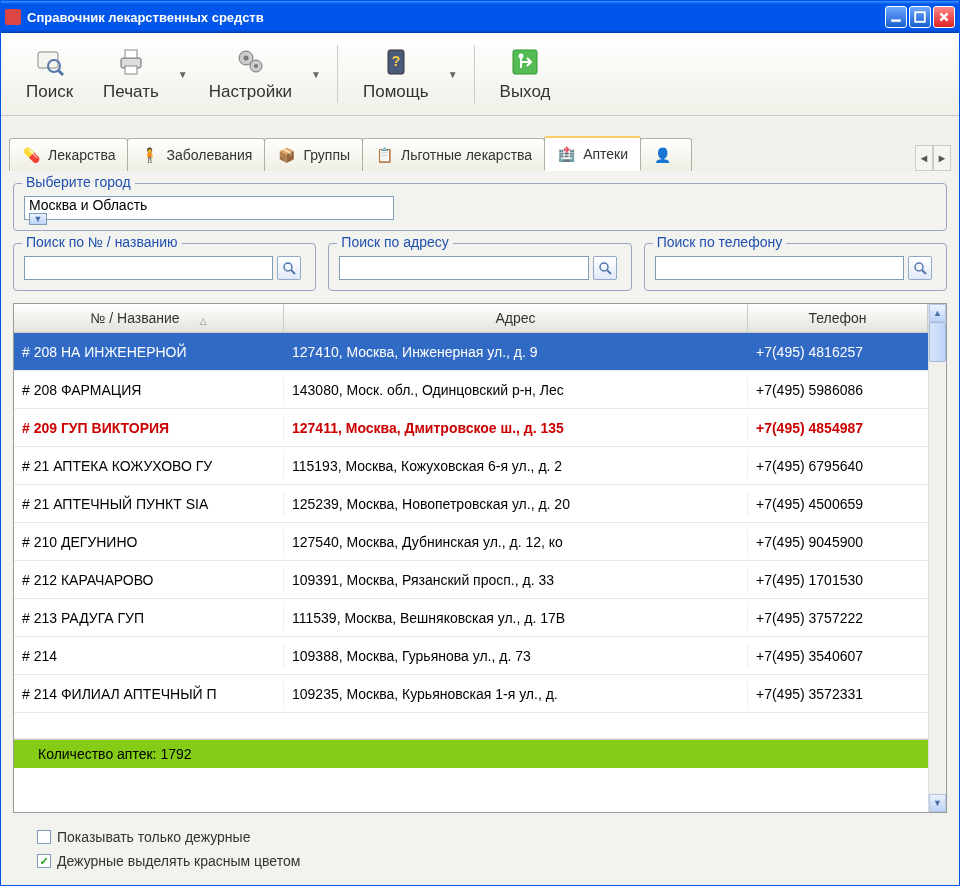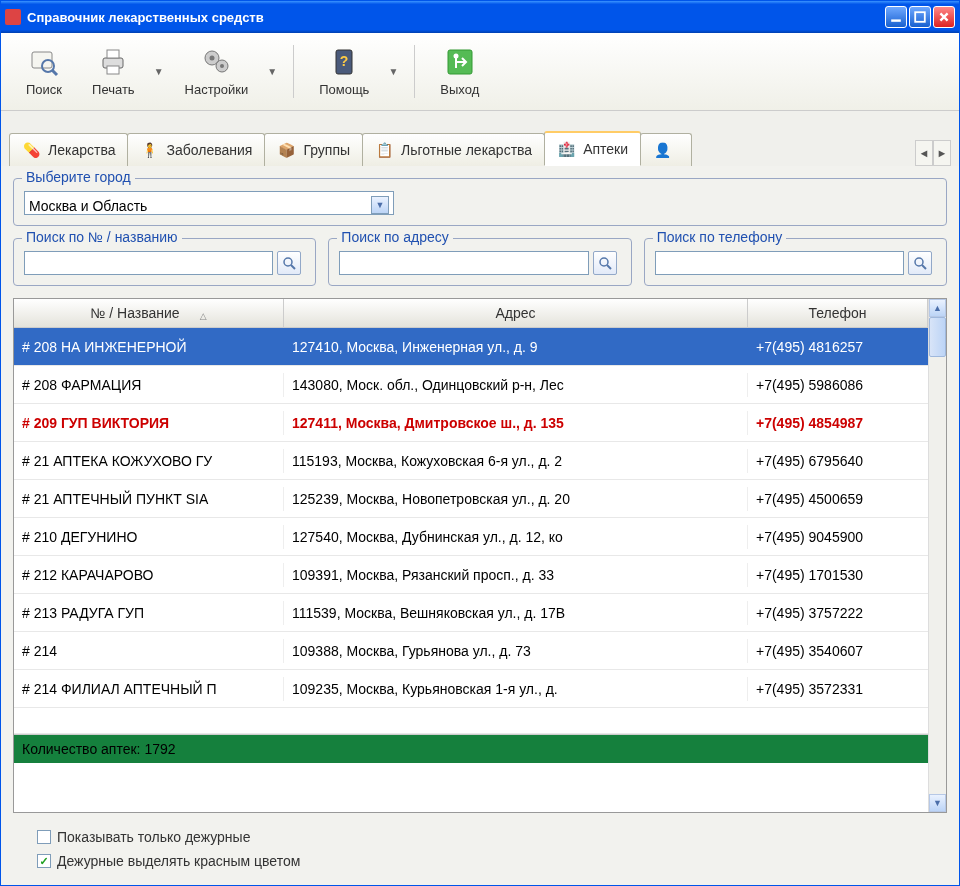--- a/index.html
+++ b/index.html
@@ -11,38 +11,38 @@
 .titlebar-icon { width: 16px; height: 16px; background: #d44; margin-right: 6px; border-radius: 2px; }
 .titlebar-text { flex: 1; font-weight: bold; font-size: 13px; }
 .titlebar-buttons { display: flex; gap: 2px; }
 .titlebtn { width: 22px; height: 22px; border: 1px solid #fff; border-radius: 3px; background: linear-gradient(to bottom, #6fa8ff, #1860d0); display: flex; align-items: center; justify-content: center; color: #fff; font-weight: bold; cursor: pointer; font-size: 12px; }
 .titlebtn.close { background: linear-gradient(to bottom, #f88, #d22); }
 .titlebtn svg { width: 12px; height: 12px; }
 
 .toolbar { background: linear-gradient(to bottom, #fff, #f0f0e8); border-bottom: 1px solid #ccc; padding: 8px 12px; display: flex; gap: 4px; }
 .toolbtn { display: flex; flex-direction: column; align-items: center; padding: 4px 12px; cursor: pointer; border: 1px solid transparent; border-radius: 2px; }
 .toolbtn-icon { width: 32px; height: 32px; margin-bottom: 4px; display: flex; align-items: center; justify-content: center; }
-.toolbtn-label { font-size: 13px; color: #333; }
+.toolbtn-label { font-size: 17px; color: #333; }
 .toolbtn-wrap { display: flex; align-items: center; }
 .dropdown-arrow { font-size: 10px; color: #666; margin-left: 2px; cursor: pointer; padding: 0 4px; }
 .tool-sep { width: 1px; background: #ccc; margin: 4px 8px; }
 
 .tabs { display: flex; padding: 20px 8px 0 8px; background: #f0f0ec; gap: 0; align-items: flex-end; }
 .tab { display: flex; align-items: center; padding: 6px 12px; border: 1px solid #b0b0a0; border-bottom: none; background: linear-gradient(to bottom, #fff, #efeee4); cursor: pointer; font-size: 14px; color: #333; border-radius: 3px 3px 0 0; margin-right: -1px; position: relative; }
 .tab.active { background: #fff; border-bottom: 1px solid #fff; z-index: 2; border-top: 2px solid #fc6; }
 .tab-icon { width: 20px; height: 20px; margin-right: 6px; border-radius: 3px; display: flex; align-items: center; justify-content: center; font-size: 14px; }
 .tab-scroll { margin-left: auto; display: flex; gap: 0; }
 .tab-scroll-btn { width: 18px; height: 26px; border: 1px solid #ccc; background: #f5f5f0; display: flex; align-items: center; justify-content: center; cursor: pointer; font-size: 11px; color: #555; }
 
 .content { flex: 1; padding: 12px; background: #f2f2ee; display: flex; flex-direction: column; gap: 12px; overflow: hidden; }
 
 .fieldset { border: 1px solid #9aa7c4; border-radius: 4px; padding: 12px 14px 10px 10px; position: relative; background: #f2f2ee; }
 .fieldset-legend { position: absolute; top: -10px; left: 8px; background: #f2f2ee; padding: 0 4px; color: #2050b0; font-size: 14px; }
 
-.select { width: 370px; height: 24px; border: 1px solid #7f9db9; background: #fff; display: flex; align-items: flex-end; padding: 0 4px; font-size: 14px; cursor: pointer; }
+.select { width: 370px; height: 24px; border: 1px solid #7f9db9; background: #fff; display: flex; align-items: flex-start; padding: 0 4px; font-size: 14px; cursor: pointer; flex-direction: column; }
 .select-text { flex: 1; }
 .select-btn { width: 18px; height: 18px; background: linear-gradient(to bottom, #eaf2ff, #bcd4f6); border: 1px solid #7f9db9; display: flex; align-items: center; justify-content: center; font-size: 9px; color: #4b6ea9; }
 
 .search-row { display: flex; gap: 12px; }
 .search-row .fieldset { flex: 1; }
 .search-inner { display: flex; align-items: center; gap: 4px; }
 .search-input { flex: 1; height: 24px; border: 1px solid #7f9db9; background: #fff; padding: 0 4px; font-size: 14px; }
 .search-btn { width: 24px; height: 24px; border: 1px solid #92a8c8; background: linear-gradient(to bottom, #fff, #e2eaf8); display: flex; align-items: center; justify-content: center; cursor: pointer; border-radius: 2px; }
 
 .table-container { border: 1px solid #999; background: #fff; flex: 1; display: flex; flex-direction: column; overflow: hidden; }
@@ -56,21 +56,21 @@
 .sort-ind { font-size: 9px; color: #888; }
 .table-body { }
 .tr { display: flex; border-bottom: 1px solid #e8e8e8; font-size: 14px; height: 38px; align-items: center; }
 .tr.selected { background: #316ac5; color: #fff; }
 .tr.red { color: #c00; font-weight: bold; }
 .td { padding: 4px 8px; white-space: nowrap; overflow: hidden; text-overflow: clip; }
 .td.c1 { width: 270px; border-right: 1px solid #eee; }
 .td.c2 { flex: 1; border-right: 1px solid #eee; }
 .td.c3 { width: 180px; }
 .tr.selected .td { border-right-color: #316ac5; }
-.table-footer { border-top: 1px solid #ccc; padding: 6px 8px; font-size: 14px; background: #15803d; }
+.table-footer { border-top: 1px solid #ccc; padding: 6px 24px; font-size: 14px; background: #84cc16; }
 .vscroll { width: 18px; background: #f0f0ec; border-left: 1px solid #ddd; position: relative; }
 .vscroll-btn { width: 100%; height: 18px; background: linear-gradient(to bottom, #eaf2ff, #bcd4f6); border: 1px solid #b6c8e6; display: flex; align-items: center; justify-content: center; font-size: 9px; color: #4b6ea9; cursor: pointer; }
 .vscroll-thumb { position: absolute; top: 18px; left: 0; width: 100%; height: 40px; background: linear-gradient(to right, #d8e4f8, #bcd4f6); border: 1px solid #9fb8dc; border-radius: 2px; cursor: pointer; }
 
 .checkbox-row { display: flex; align-items: center; gap: 6px; padding: 4px 24px; font-size: 14px; color: #333; }
 .checkbox { width: 14px; height: 14px; border: 1px solid #7f9db9; background: #fff; display: flex; align-items: center; justify-content: center; cursor: pointer; font-size: 11px; color: #21a121; font-weight: bold; }
 </style>
 </head>
 <body>
 

